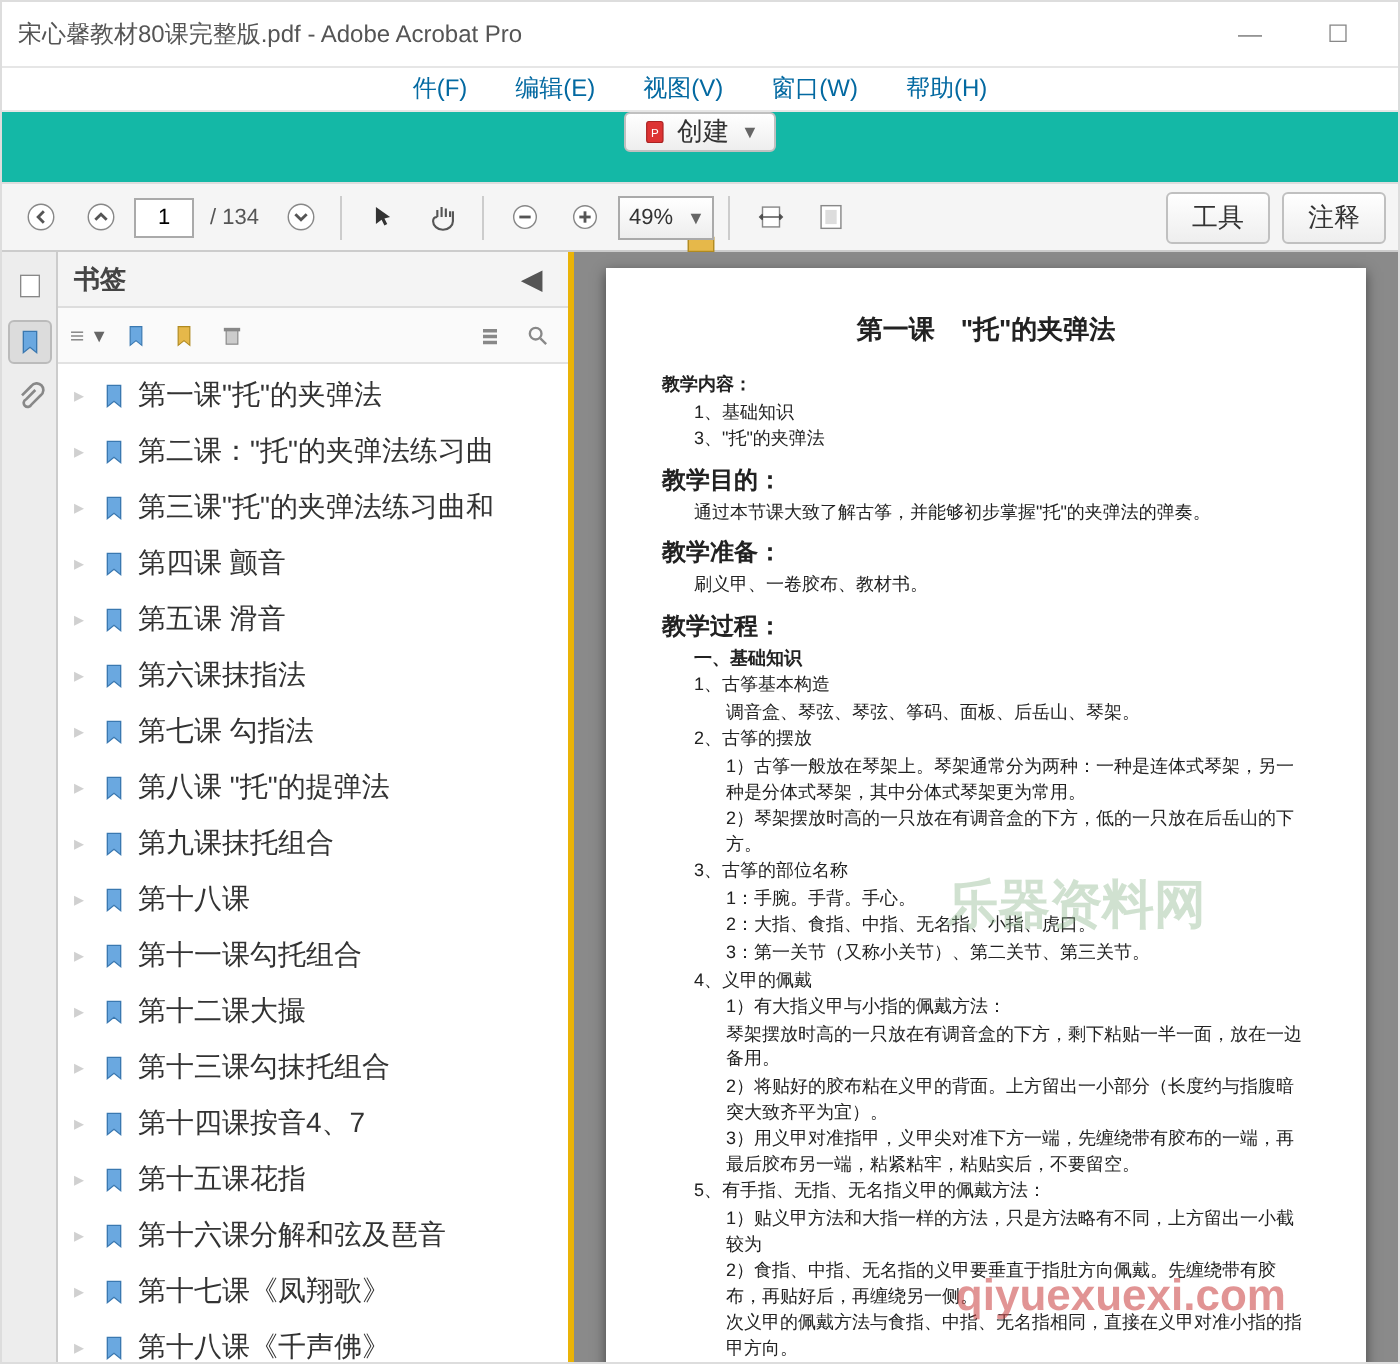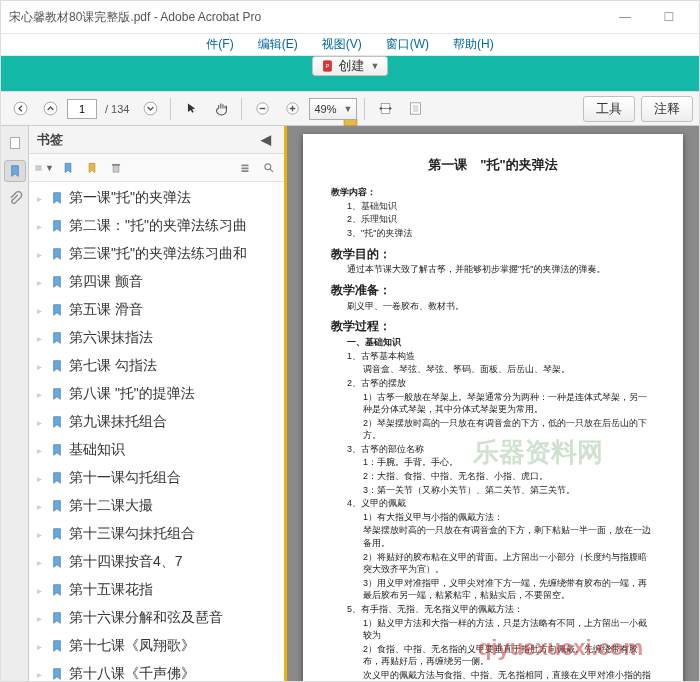--- a/index.html
+++ b/index.html
@@ -361,21 +361,21 @@
           <svg class="bicon" viewBox="0 0 24 24">
             <path fill="#6aa8e0" stroke="#3a78b0" d="M7 4h10v16l-5-4-5 4z"></path>
           </svg>
           <span class="blabel">第九课抹托组合</span>
         </div>
         <div class="bm">
           <span class="arrow hidden-chev">▸</span>
           <svg class="bicon" viewBox="0 0 24 24">
             <path fill="#6aa8e0" stroke="#3a78b0" d="M7 4h10v16l-5-4-5 4z"></path>
           </svg>
-          <span class="blabel">基础知识</span>
+          <span class="blabel">第十八课</span>
         </div>
         <div class="bm">
           <span class="arrow hidden-chev">▸</span>
           <svg class="bicon" viewBox="0 0 24 24">
             <path fill="#6aa8e0" stroke="#3a78b0" d="M7 4h10v16l-5-4-5 4z"></path>
           </svg>
           <span class="blabel">第十一课勾托组合</span>
         </div>
         <div class="bm">
           <span class="arrow hidden-chev">▸</span>
@@ -434,21 +434,20 @@
     <div class="wm1">Yueqiziliao.com</div>
 
     <div class="page">
       <div class="wm2">乐器资料网</div>
       <div class="wm3">qiyuexuexi.com</div>
 
       <h1>第一课　"托"的夹弹法</h1>
 
       <p class="b">教学内容：</p>
       <p class="ind1">1、基础知识</p>
-      <p class="ind1">2、乐理知识</p>
       <p class="ind1">3、"托"的夹弹法</p>
 
       <p class="b sect">教学目的：</p>
       <p class="ind1">通过本节课大致了解古筝，并能够初步掌握"托"的夹弹法的弹奏。</p>
 
       <p class="b sect">教学准备：</p>
       <p class="ind1">刷义甲、一卷胶布、教材书。</p>
 
       <p class="b sect">教学过程：</p>
       <p class="b ind1">一、基础知识</p>

